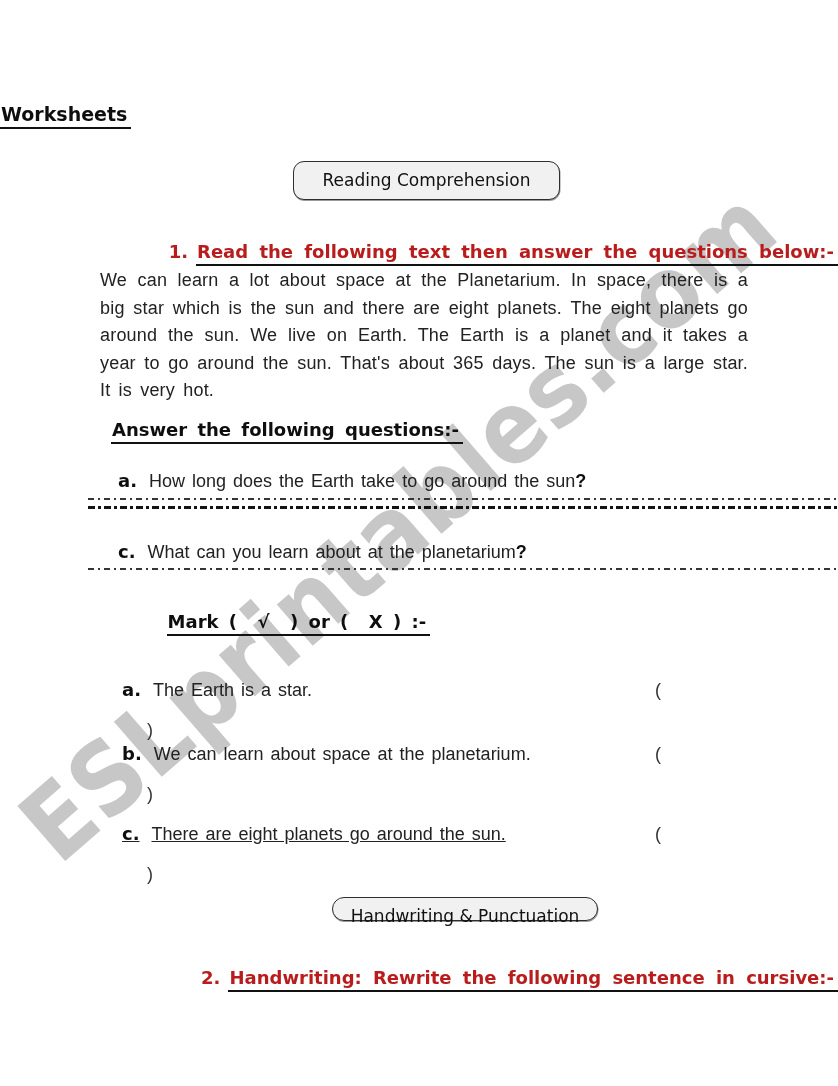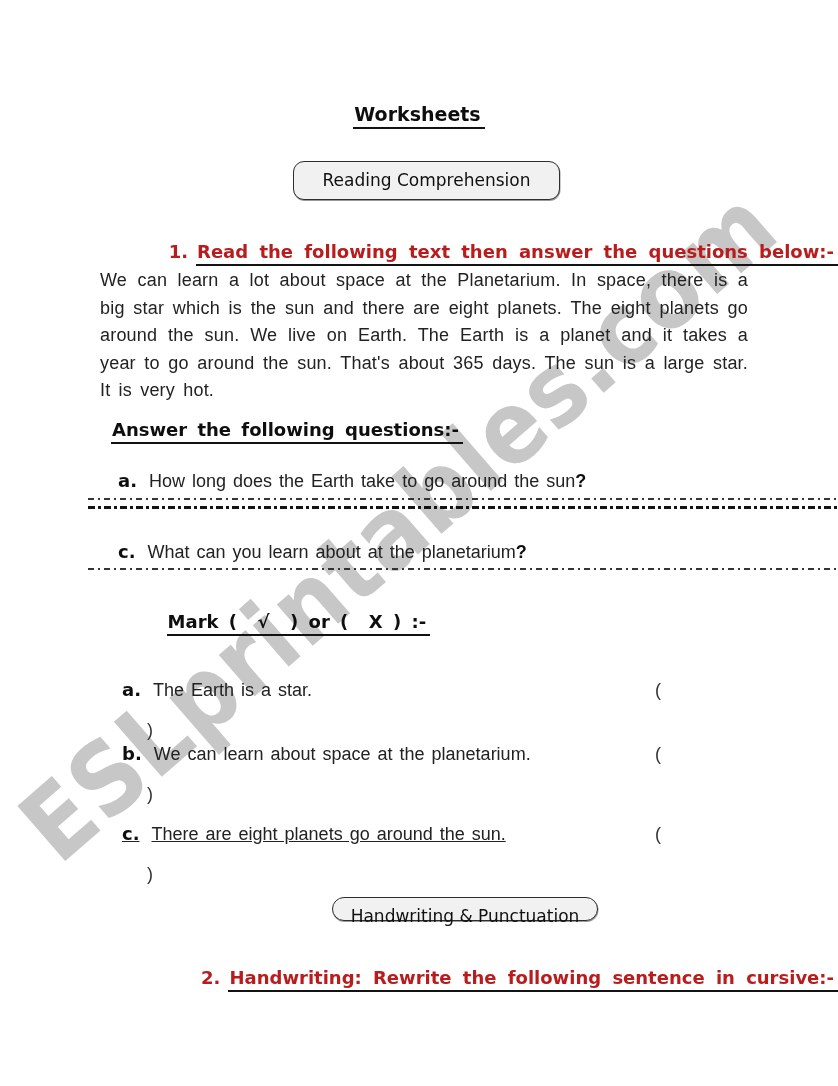--- a/index.html
+++ b/index.html
@@ -23,21 +23,20 @@
     white-space:nowrap;
     transform:rotate(-41deg) scaleX(0.9);
     transform-origin:0 100%;
     z-index:0;
     letter-spacing:1px;
   }
 
   .content{position:relative;z-index:1;padding-top:103px;}
 
   .title{
-    text-align:center;
     font-family:"DejaVu Sans",sans-serif;
     font-size:19px;font-weight:bold;color:#0e0e0e;
     line-height:23px;
   }
   .u{border-bottom:2.5px solid #121212;padding:0 4px 2px 1px;}
 
   .badge{
     box-sizing:border-box;
     border:1.6px solid #2e2e2e;
     border-radius:11px;

